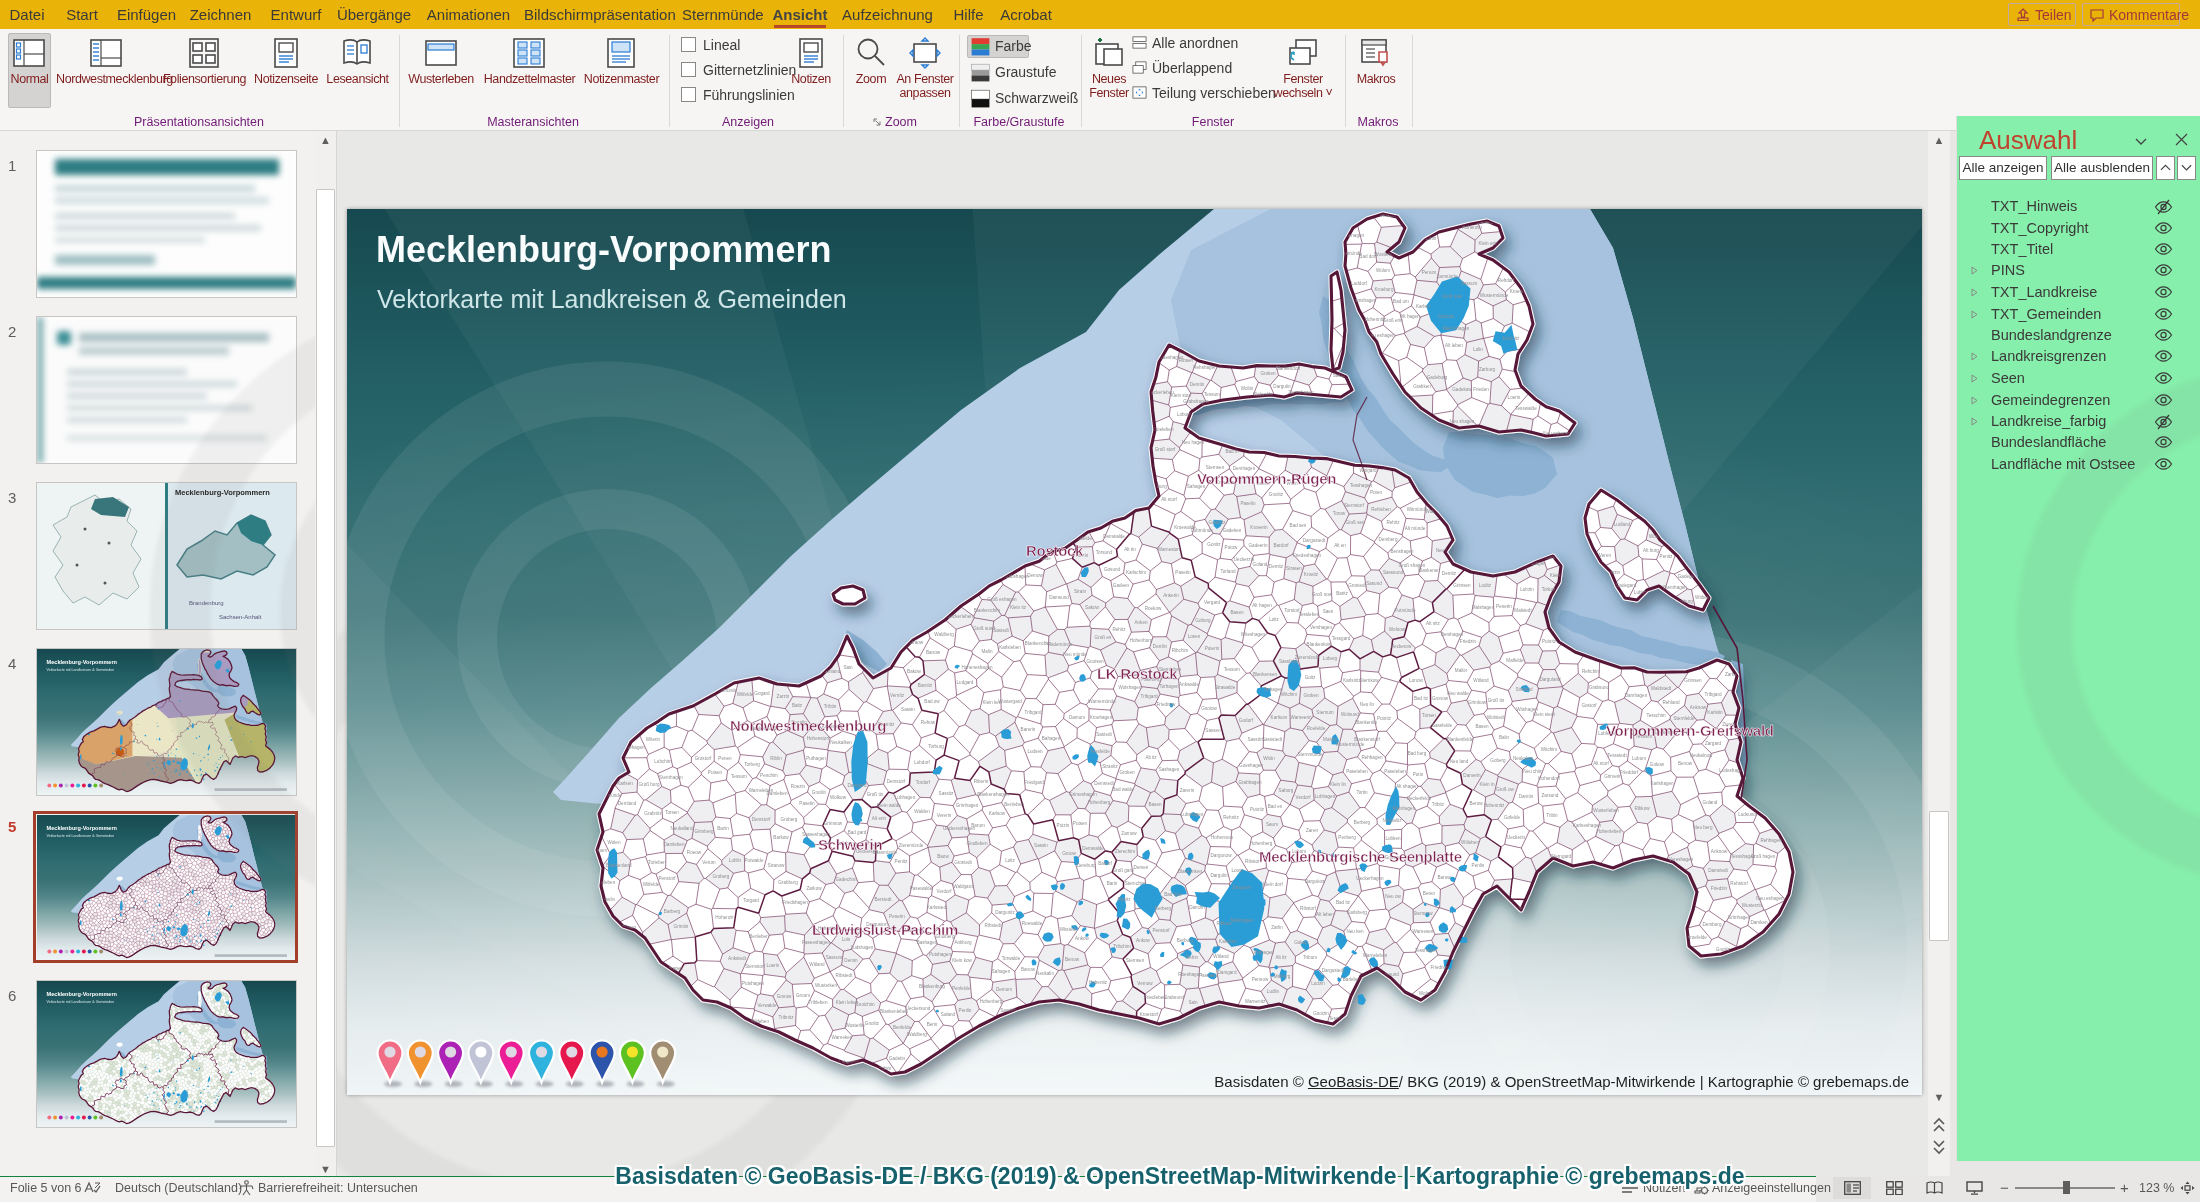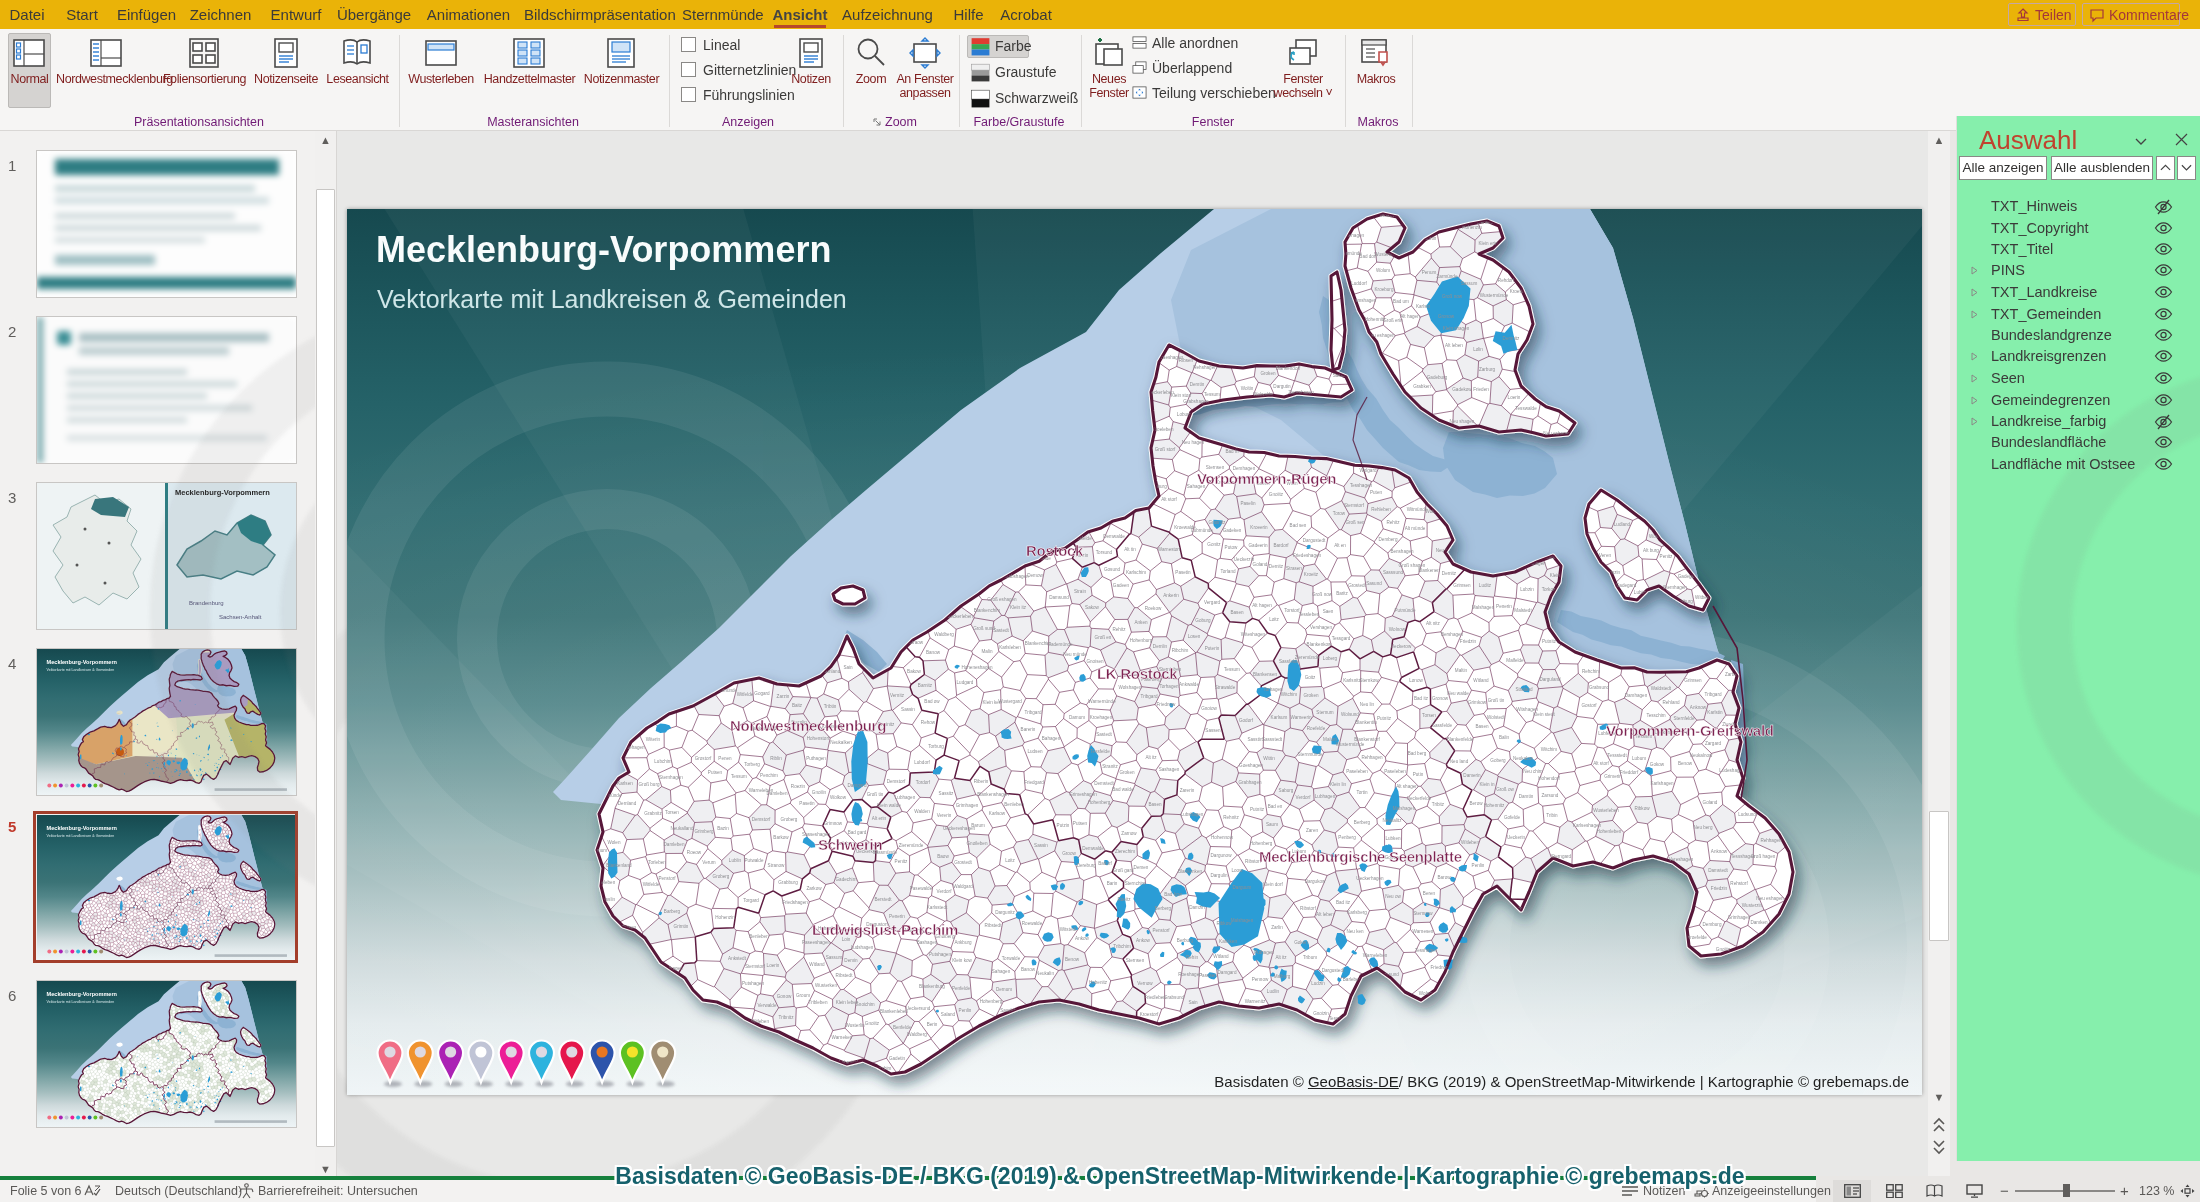--- a/index.html
+++ b/index.html
@@ -10,21 +10,21 @@
 .rbtn{position:absolute;top:3px;height:23px;border:1px solid #c5a7a2;border-radius:2px;color:#a4373a;font-size:14px;line-height:22px;padding:0 8px 0 26px}
 #ribbon{left:0;top:29px;width:2200px;height:102px;background:#f6f5f4;border-bottom:1px solid #d9d7d5}
 .gsep{position:absolute;top:6px;width:1px;height:92px;background:#dbd9d7}
 .glabel{position:absolute;top:86px;font-size:12.5px;color:#701a75;width:200px;margin-left:-100px;text-align:center}
 .icolbl{position:absolute;font-size:12.5px;letter-spacing:-0.4px;color:#7f1d1d;text-align:center;white-space:nowrap}
 .chklbl{position:absolute;font-size:14px;color:#3b3a39}
 .chk{position:absolute;width:15px;height:15px;border:1px solid #8a8886;background:#fff}
 #thumbs{left:0;top:131px;width:336px;height:1045px;background:#f2f1f0;overflow:hidden}
 .snum{position:absolute;left:8px;font-size:15px;color:#605e5c}
 .thumb{position:absolute;left:37px;width:259px;height:146px;background:#fff;outline:1px solid #c8c6c4;overflow:hidden}
-#statusbar{left:0;top:1176px;width:1816px;height:26px;background:#f3f2f1;border-top:4px solid #15803d;font-size:12.5px;color:#5a5856}
+#statusbar{left:0;top:1176px;width:1816px;height:26px;background:#f3f2f1;border-top:1px solid #15803d;font-size:12.5px;color:#5a5856}
 #statusbar span{position:absolute;top:4px;white-space:nowrap}
 #pane{left:1956px;top:116px;width:244px;height:1045px;background:#86efac;border-left:1px solid #e1dfdd;overflow:hidden}
 .pitem{position:absolute;left:0;width:244px;height:21px;font-size:14.5px;color:#3b3a39}
 .pitem .nm{position:absolute;left:34px;top:2px}
 .pbtn{position:absolute;top:40px;height:24px;border:1px solid #8a8886;background:#fff;font-size:13.5px;color:#323130;text-align:center;line-height:22px}
 #canvas{left:336px;top:131px;width:1614px;height:1045px;background:#e8e8e7;overflow:hidden;border-left:1px solid #d8d6d4}
 #slide{position:absolute;left:10px;top:78px;width:1575px;height:886px;box-shadow:0 0 4px rgba(0,0,0,.35)}
 .vsb{position:absolute;background:#f1f0ef}
 .sbthumb{position:absolute;background:#ffffff;border:1px solid #c8c6c4;border-radius:1px}
 .arr{position:absolute;font-size:11px;color:#605e5c;text-align:center}

